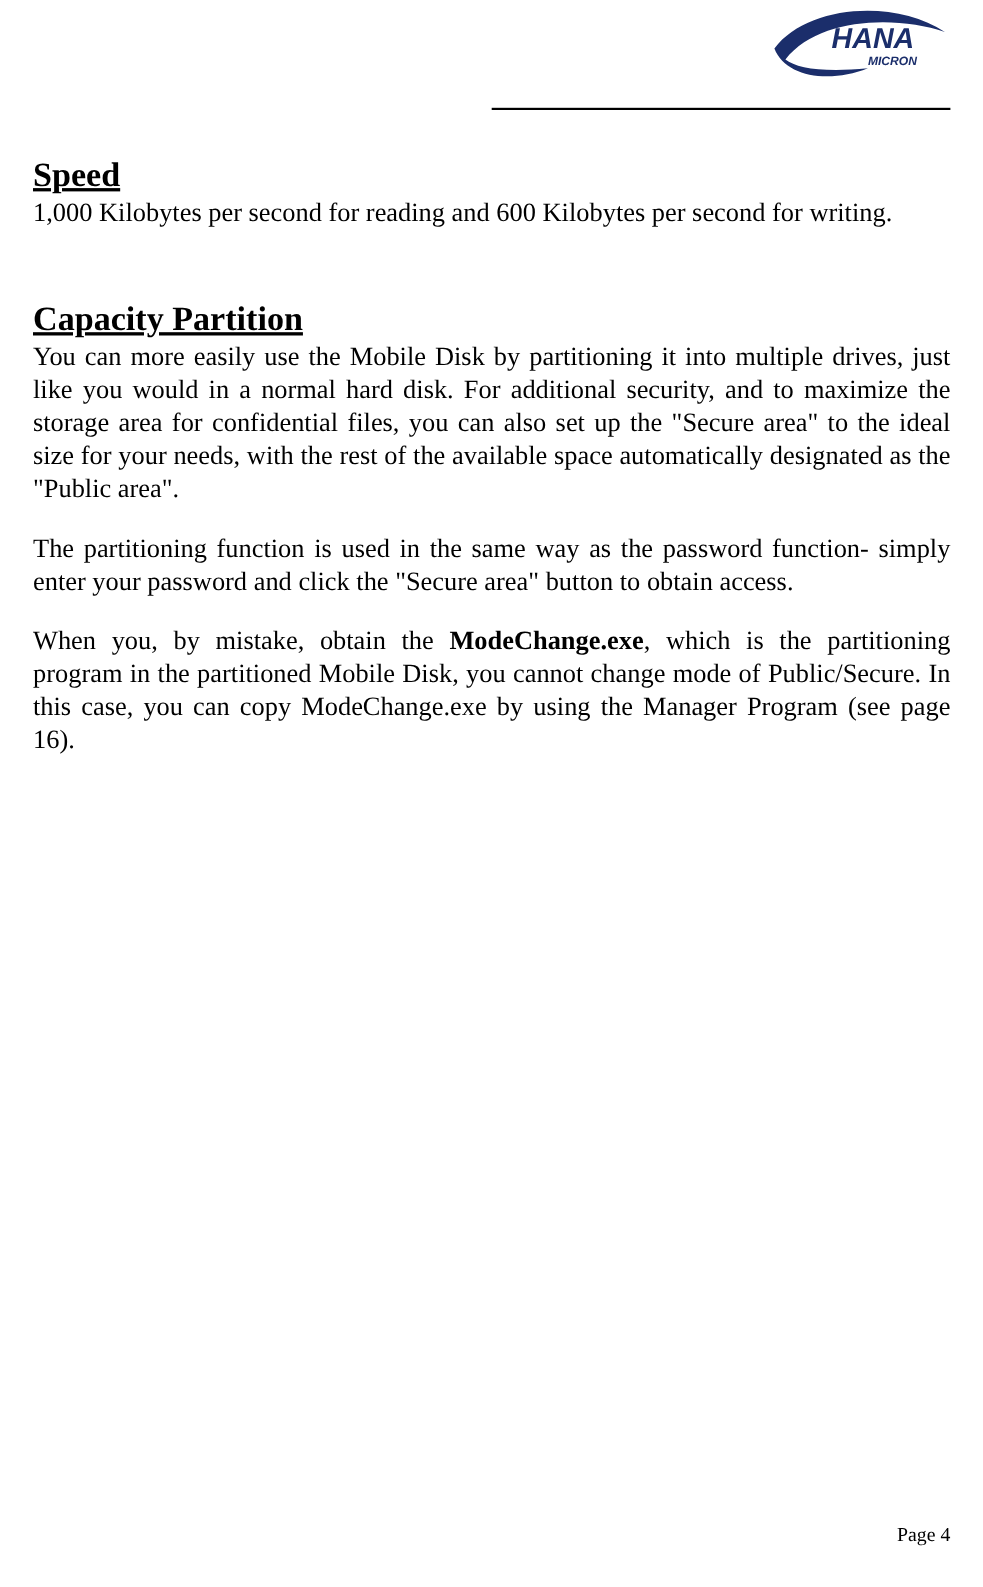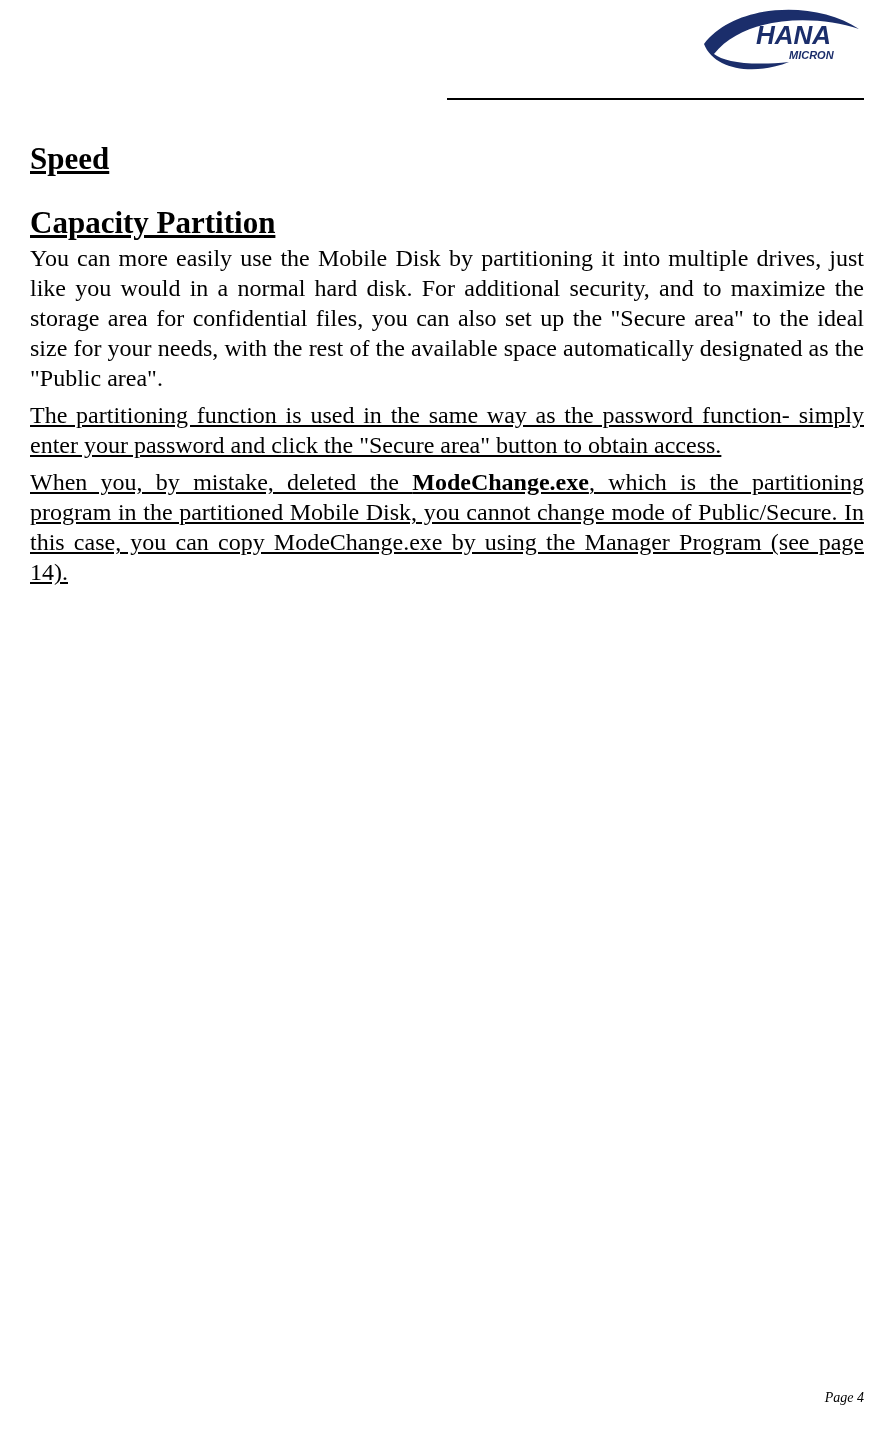--- a/index.html
+++ b/index.html
@@ -45,36 +45,34 @@
   .section-heading.first {
     margin-top: 40px;
   }
   .body-text {
     font-size: 24px;
     line-height: 1.25;
     text-align: justify;
     margin-top: 2px;
   }
   .body-text + .body-text {
-    margin-top: 7px;
-    text-decoration: underline;
+    margin-top: 24px;
   }
   .footer-page {
     position: absolute;
     bottom: 30px;
     right: 30px;
-    font-size: 14px;
-    font-style: italic;
+    font-size: 18px;
   }
   .bold {
     font-weight: bold;
     font-family: Liberation Serif, serif;
   }
   .sec-gap {
-    margin-top: 27px;
+    margin-top: 62px;
   }
 </style>
 </head>
 <body>
 
 <div class="page">
 
   <div class="header">
     <div class="logo">
       <svg viewBox="0 0 170 70" width="170" height="70">
@@ -82,23 +80,24 @@
         <path d="M10 40 C 40 0, 120 -5, 165 25 C 120 10, 50 12, 20 50 C 30 58, 55 62, 95 58 C 60 72, 20 66, 10 40 Z" fill="#1b2e6b"></path>
 
         <text x="62" y="40" font-family="Arial, Helvetica, sans-serif" font-size="26" font-weight="900" font-style="italic" fill="#1b2e6b">HANA</text>
         <text x="95" y="55" font-family="Arial, Helvetica, sans-serif" font-size="11" font-weight="900" font-style="italic" fill="#1b2e6b">MICRON</text>
       </svg>
     </div>
     <div class="hr"></div>
   </div>
 
   <div class="section-heading first">Speed</div>
+  <div class="body-text">1,000 Kilobytes per second for reading and 600 Kilobytes per second for writing.</div>
 
   <div class="section-heading sec-gap">Capacity Partition</div>
   <div class="body-text">You can more easily use the Mobile Disk by partitioning it into multiple drives, just like you would in a normal hard disk.  For additional security, and to maximize the storage area for confidential files, you can also set up the "Secure area" to the ideal size for your needs, with the rest of the available space automatically designated as the "Public area".</div>
   <div class="body-text">The partitioning function is used in the same way as the password function- simply enter your password and click the "Secure area" button to obtain access.</div>
 
   <div class="body-text">
-    <span>When you, by mistake, deleted the </span><span class="bold">ModeChange.exe</span><span>, which is the partitioning program in the partitioned Mobile Disk, you cannot change mode of Public/Secure.  In this case, you can copy ModeChange.exe by using the Manager Program (see page 14).</span>
+    <span>When you, by mistake, obtain the </span><span class="bold">ModeChange.exe</span><span>, which is the partitioning program in the partitioned Mobile Disk, you cannot change mode of Public/Secure.  In this case, you can copy ModeChange.exe by using the Manager Program (see page 16).</span>
   </div>
 
   <div class="footer-page">Page 4</div>
 </div>
 
 </body></html>

